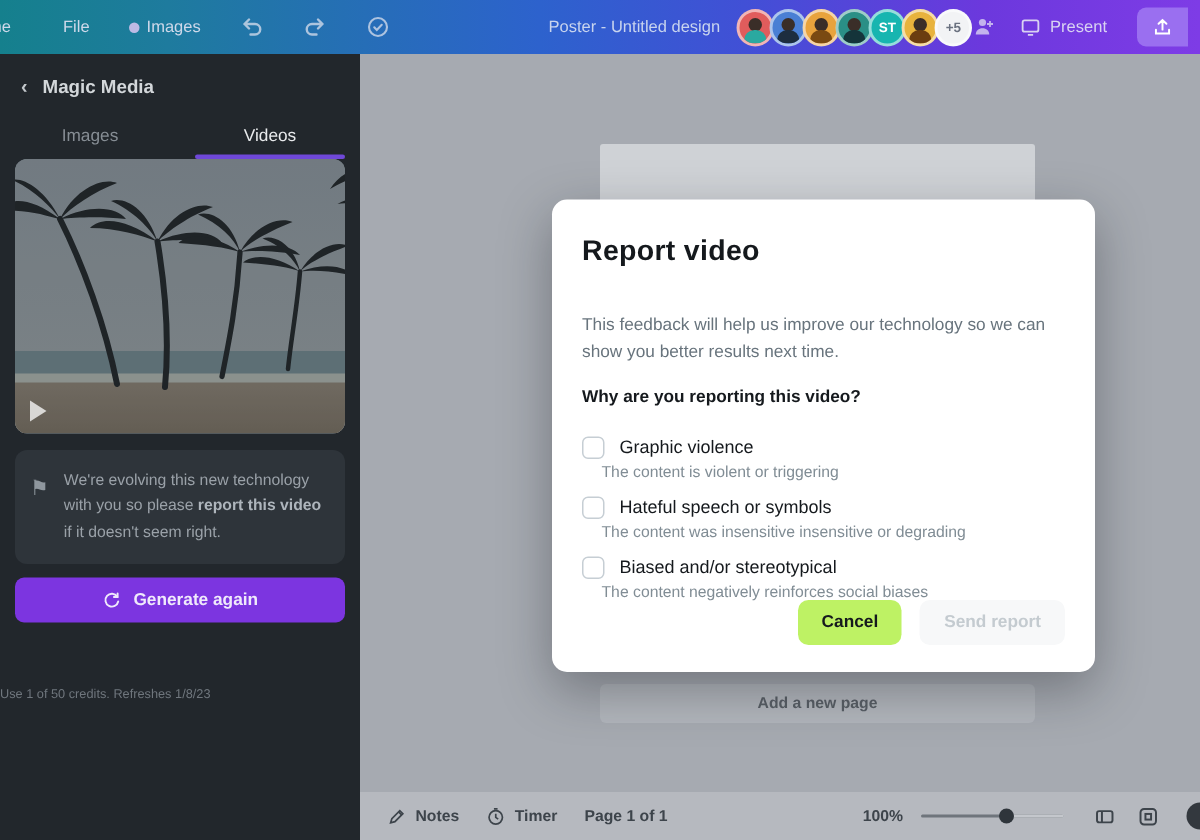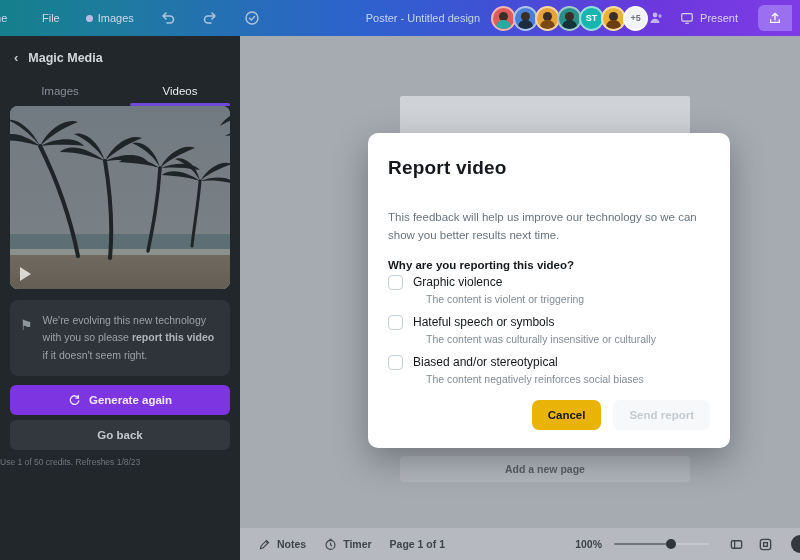--- a/index.html
+++ b/index.html
@@ -78,29 +78,29 @@
   .zoom-knob { position:absolute; left:52px; top:-4px; width:10px; height:10px; border-radius:50%; background:#2f353b; }
   .bb-icons { display:flex; align-items:center; gap:14px; margin:0 6px 0 8px; }
   .bb-icons svg { width:15px; height:15px; cursor:pointer; }
   .help-dot { width:18px; height:18px; border-radius:50%; background:#33383e; margin-right:-9px; }
 
   
   .modal { position:absolute; left:368px; top:133px; width:362px; height:315px; background:#ffffff; border-radius:10px;
     box-shadow:0 12px 34px rgba(20,24,30,.35); padding:24px 20px 20px 20px; z-index:10; }
   .modal h1 { font-size:19px; color:#15191d; letter-spacing:.2px; margin-bottom:30px; font-weight:bold; }
   .modal-desc { font-size:11.5px; color:#68747d; line-height:1.55; margin-bottom:14px; width:320px; }
-  .modal-q { font-size:11.5px; font-weight:bold; color:#15191d; margin-bottom:4px; }
+  .modal-q { font-size:11.5px; font-weight:bold; color:#15191d; margin-bottom:20px; }
   .opt { margin-bottom:10px; }
   .opt-row { display:flex; align-items:center; gap:10px; cursor:pointer; }
   .checkbox { width:15px; height:15px; border:1.5px solid #c6ced4; border-radius:4px; background:#fff; flex:none; }
   .opt-label { font-size:12px; color:#15191d; }
-  .opt-desc { font-size:10.5px; color:#818d95; margin:3px 0 0 38px; }
+  .opt-desc { font-size:10.5px; color:#818d95; margin:3px 0 0 13px; }
   .modal-actions { position:absolute; right:20px; bottom:18px; display:flex; gap:12px; }
   .btn { border:none; border-radius:7px; padding:9px 16px; font-size:11.5px; font-weight:bold; cursor:pointer; font-family:inherit; }
-  .btn-cancel { background:#eab308; color:#15191d; }
+  .btn-cancel { background:#bef264; color:#15191d; }
   .btn-send { background:#f7f8f9; color:#c4cbd0; cursor:default; }
 </style>
 </head>
 <body>
 
 <div class="topbar">
   <div class="tb-left">
     <div class="home-clip"><span>Home</span></div>
     <div class="tb-item">File</div>
     <div class="resize-wrap">
@@ -244,21 +244,20 @@
     <span><span>We're evolving this new technology with you so please </span><b>report this video</b><span> if it doesn't seem right.</span></span>
   </div>
 
   <button class="gen-btn">
     <svg viewBox="0 0 16 16" fill="none" stroke="#efe9fb" stroke-width="1.6" stroke-linecap="round">
       <path d="M12.5 4.5 A5.3 5.3 0 1 0 13.3 8.6"></path>
         <path d="M12.8 2 v3 h-3"></path>
     </svg>
     <span>Generate again</span>
   </button>
-  <button class="back-btn">Go back</button>
   <div class="credits">Use 1 of 50 credits. Refreshes 1/8/23</div>
 </div>
 
 <div class="canvas">
   <div class="page"></div>
   <button class="add-page">Add a new page</button>
   <div class="collapse-chevron">▲</div>
 </div>
 
 <div class="bottombar">
@@ -312,21 +311,21 @@
   </div>
 
   <div class="opt">
   </div>
 
   <div class="opt">
     <div class="opt-row">
       <div class="checkbox"></div>
       <span class="opt-label">Hateful speech or symbols</span>
     </div>
-    <div class="opt-desc">The content was culturally insensitive or culturally</div>
+    <div class="opt-desc">The content was insensitive insensitive or degrading</div>
   </div>
 
   <div class="opt">
     <div class="opt-row">
       <div class="checkbox"></div>
       <span class="opt-label">Biased and/or stereotypical</span>
     </div>
     <div class="opt-desc">The content negatively reinforces social biases</div>
   </div>
 

